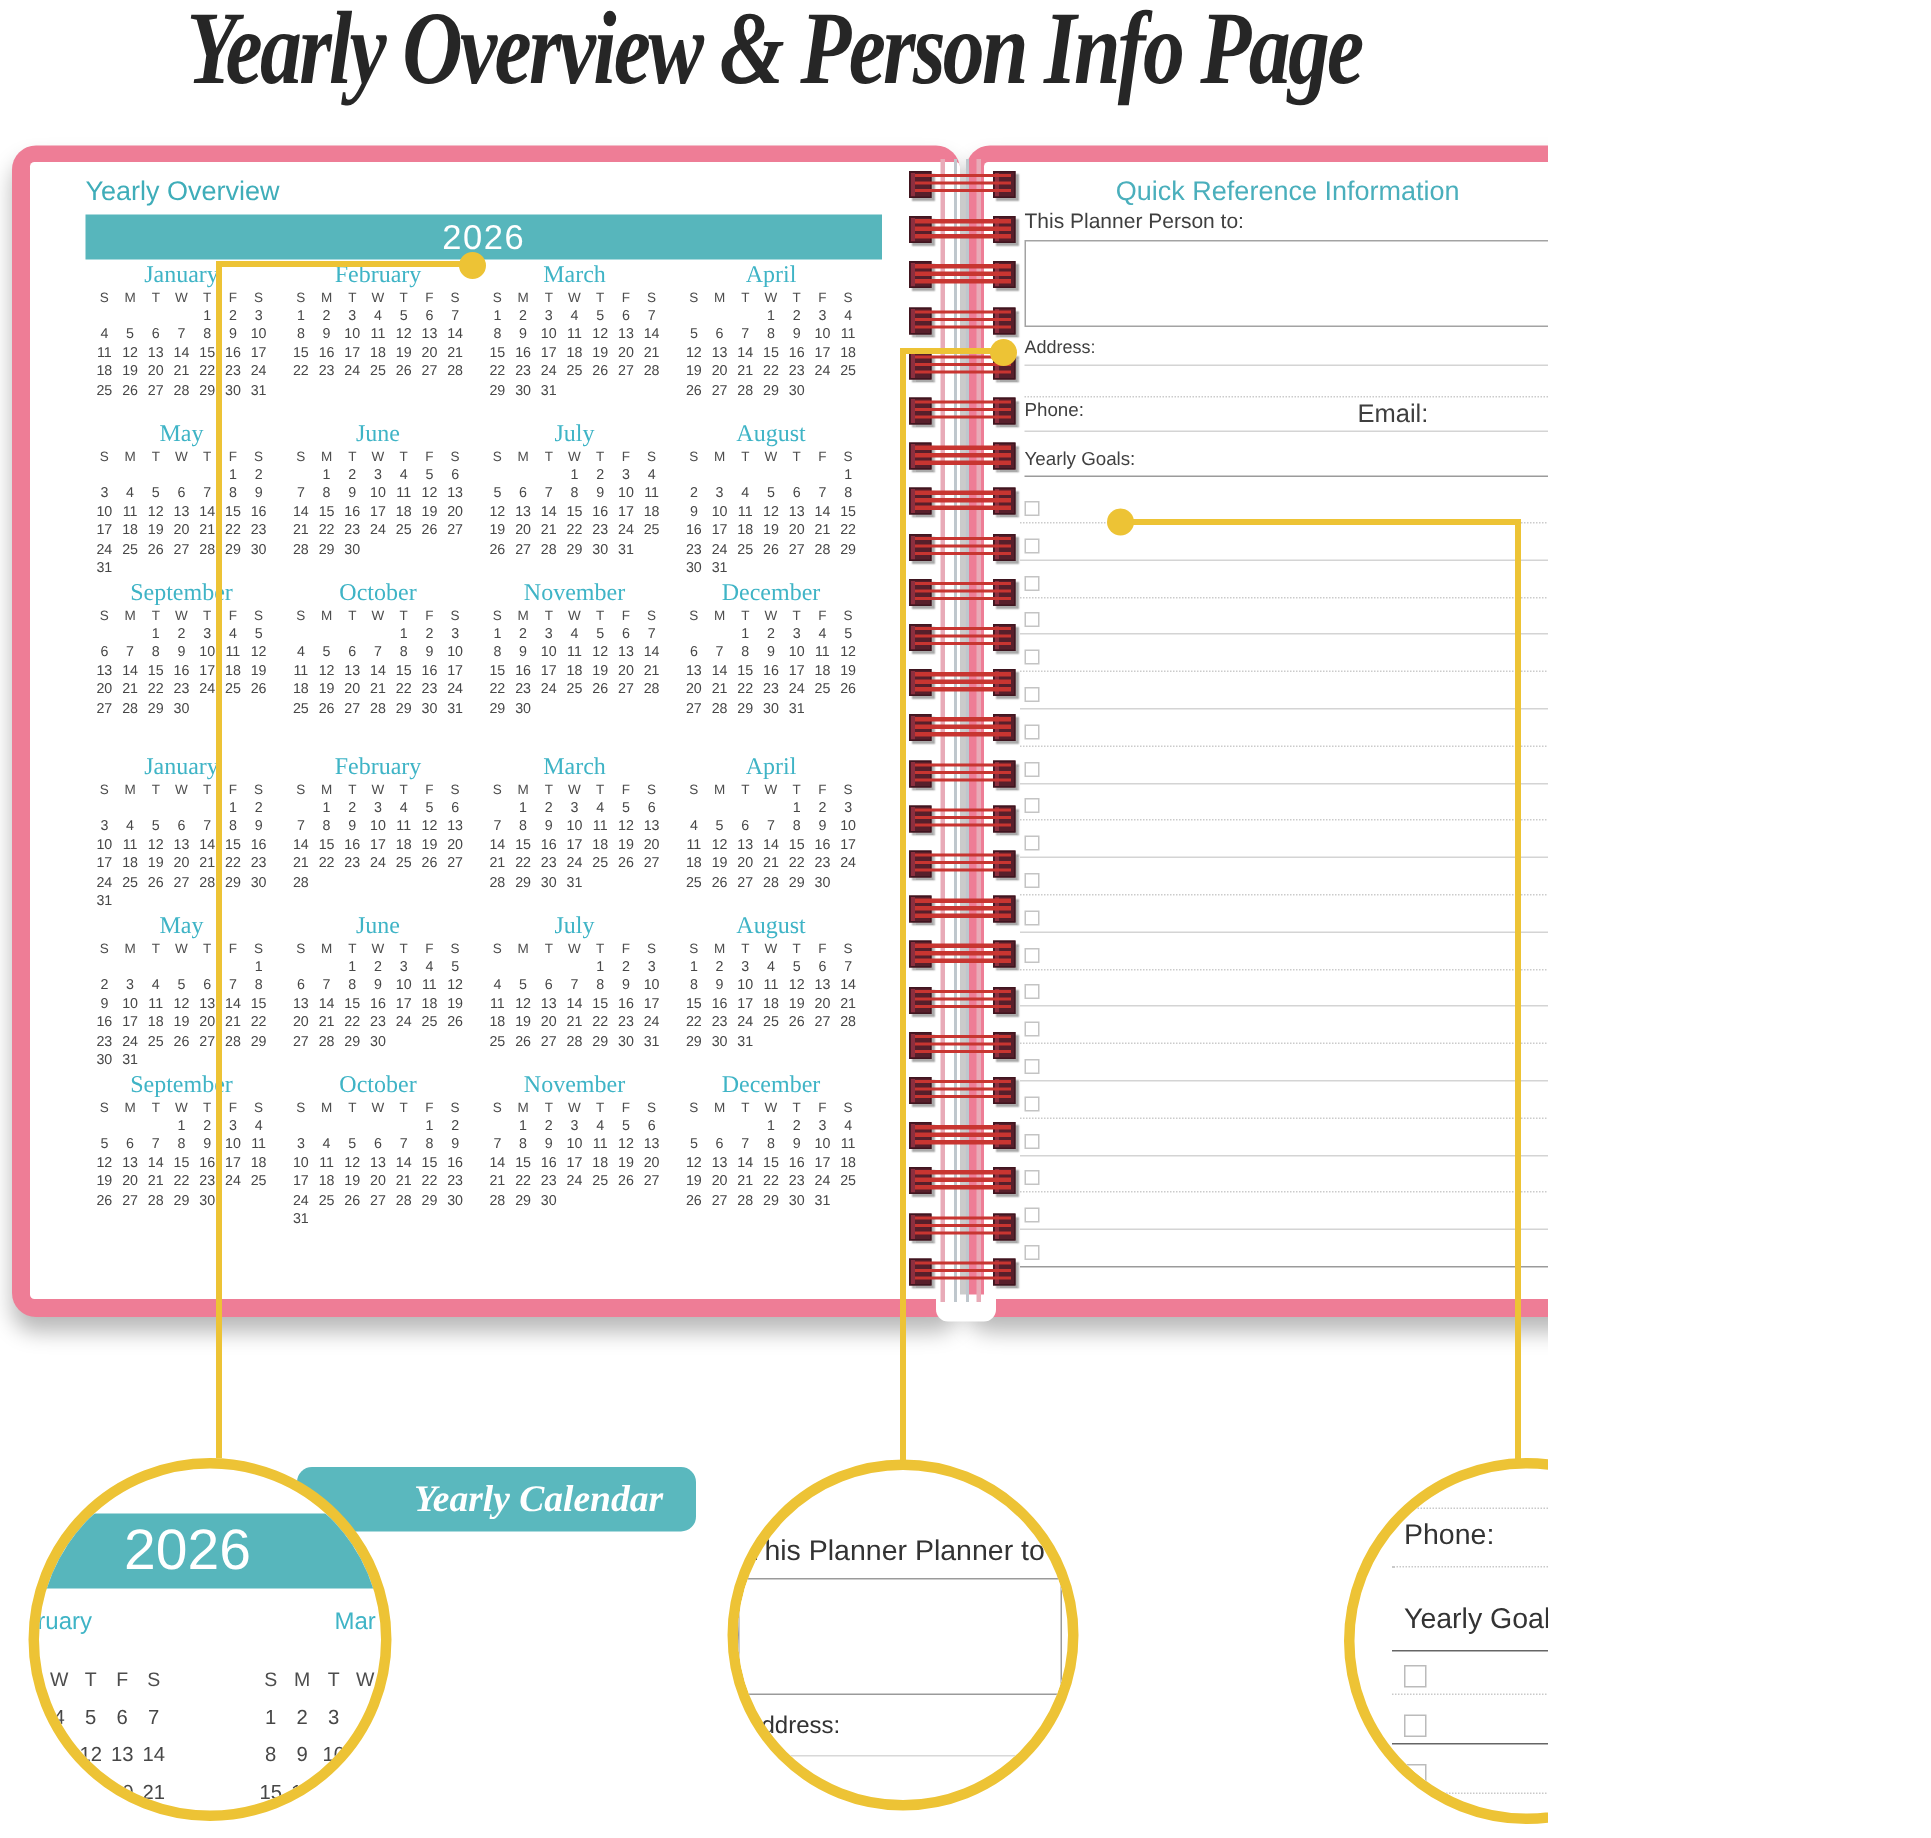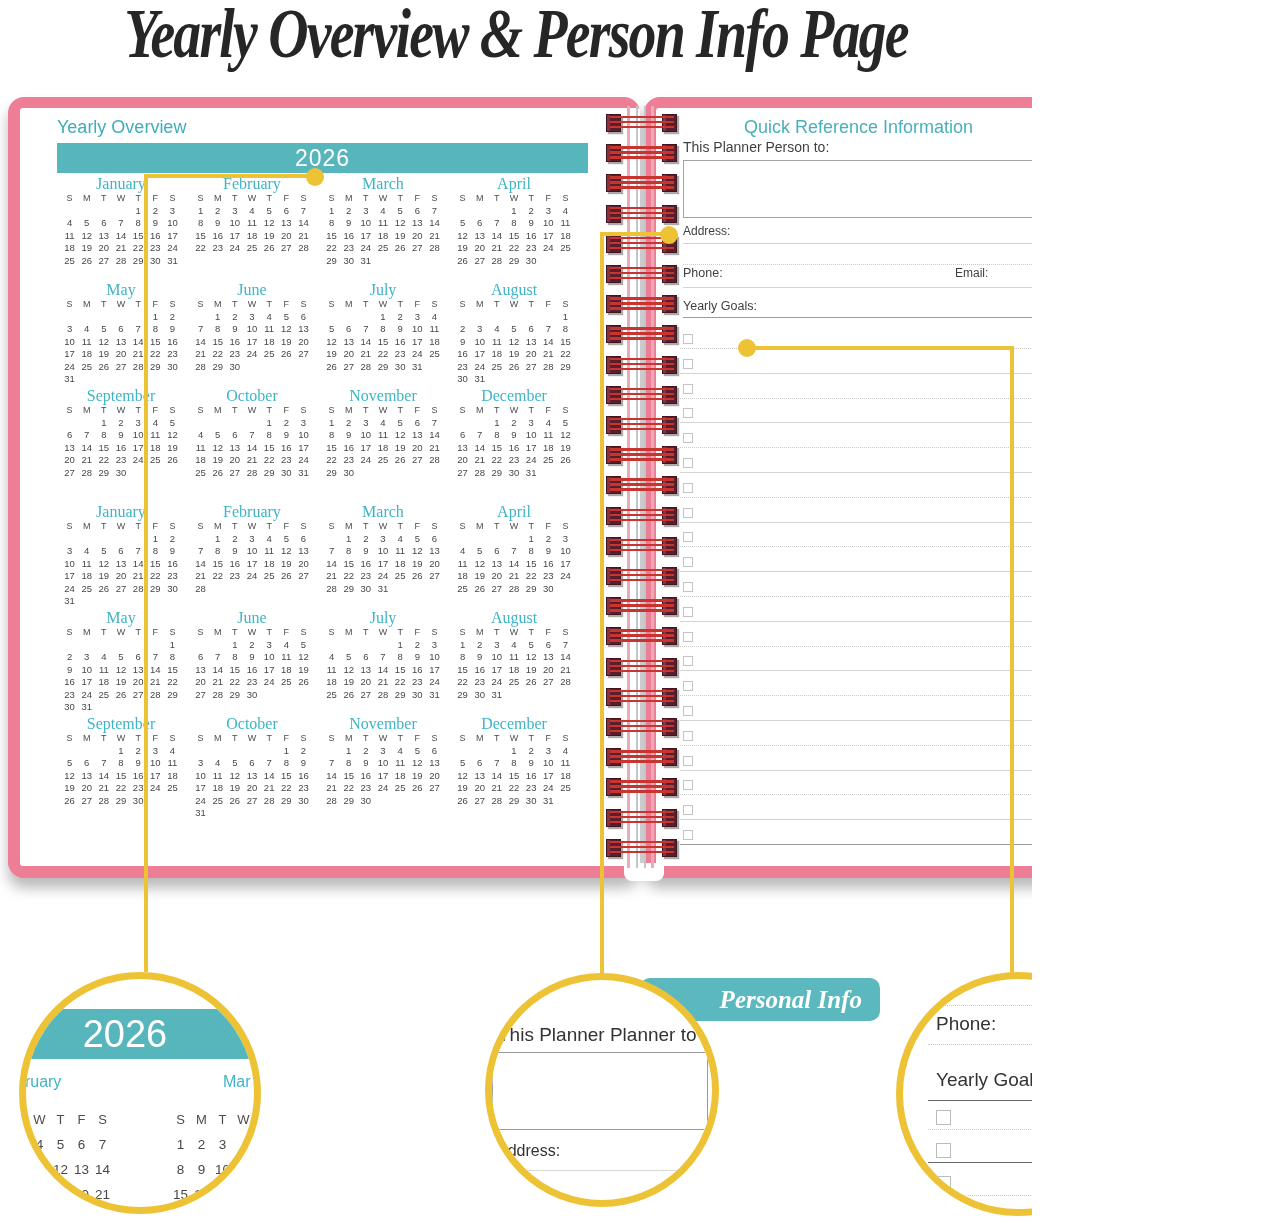--- a/index.html
+++ b/index.html
@@ -33,21 +33,21 @@
   .dow-row span{font-size:9px;color:#4d4d4d;text-align:center;height:13px;line-height:13px;}
   .day-row span{font-size:9.5px;color:#474747;text-align:center;height:12.4px;line-height:12.4px;}
   
   .rp-header{position:absolute;right:59px;top:117px;font-size:18px;color:#4aafbc;z-index:3;}
   .rp-label{position:absolute;color:#3f3f3f;z-index:3;}
   #belongs-label{left:683px;top:139px;font-size:14px;}
   #belongs-box{position:absolute;left:683px;top:160px;width:546px;height:56px;border:1px solid #a3a3a3;
                background:#fff;z-index:3;}
   #address-label{left:683px;top:224px;font-size:12px;}
   #phone-label{left:683px;top:266px;font-size:12.5px;}
-  #email-label{left:955px;top:266px;font-size:12px;text-align:right;}
+  #email-label{left:905px;top:266px;font-size:17px;text-align:right;}
   #goals-label{left:683px;top:299px;font-size:12.5px;}
   .rule{position:absolute;height:0;border-top:1px solid #d4d4d4;z-index:3;}
   .rule.dotted{border-top-style:dotted;border-top-color:#cbcbcb;}
   .rule.dark{border-top-color:#9b9b9b;}
   .goal-box{position:absolute;width:8px;height:8px;border:1px solid #c4c4c4;background:#fff;z-index:3;}
   
   .tab{position:absolute;left:1242px;width:35px;height:56px;background:#fff;border:1px solid #e2e2e2;
        border-left:none;border-radius:0 10px 10px 0;box-shadow:1px 2px 3px rgba(0,0,0,.22);z-index:3;
        display:flex;align-items:center;justify-content:center;}
   .tab span{writing-mode:vertical-rl;font-size:13px;color:#3a3a3a;}
@@ -1751,21 +1751,21 @@
   <div class="ann" style="left:146px;top:174px;width:166px;height:4px;"></div>
   <div class="ann" style="left:144px;top:174px;width:4px;height:798px;"></div>
   <div class="ann-dot" style="left:306px;top:168px;"></div>
   <div class="ann" style="left:602px;top:232px;width:64px;height:4px;"></div>
   <div class="ann" style="left:600px;top:232px;width:4px;height:742px;"></div>
   <div class="ann-dot" style="left:660px;top:226px;"></div>
   <div class="ann" style="left:750px;top:346px;width:264px;height:4px;"></div>
   <div class="ann" style="left:1010px;top:346px;width:4px;height:628px;"></div>
   <div class="ann-dot" style="left:738px;top:339px;"></div>
 
-  <div class="ribbon" style="left:640px;width:222px;padding-right:18px;">Personal Info</div>
+  <div class="ribbon" style="left:198px;width:244px;padding-right:22px;">Yearly Calendar</div>
   <div class="ribbon" style="left:1060px;width:223px;padding-right:24px;">Yearly Goals</div>
 
   <div class="circle" id="circle-cal">
     <div class="c-abs" id="co-banner">2026</div>
     <div class="c-abs co-month" style="left:-10px;">bruary</div>
     <div class="c-abs co-month" style="left:197px;">Mar</div>
     <div class="c-abs co-grid" id="co-feb" style="left:3px;top:128px;">
         <span class="hd">W</span>
         <span class="hd">T</span>
         <span class="hd">F</span>

